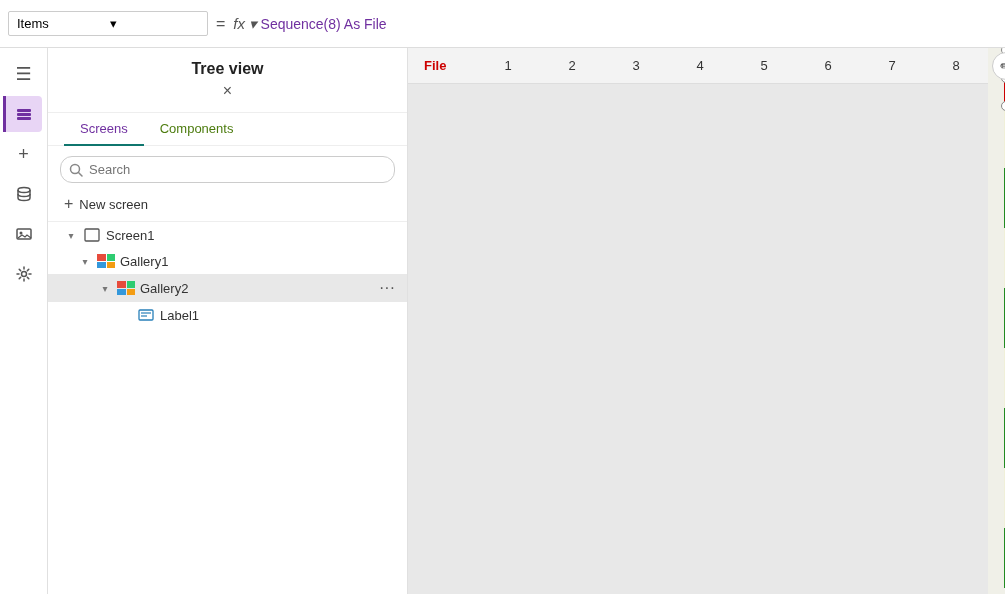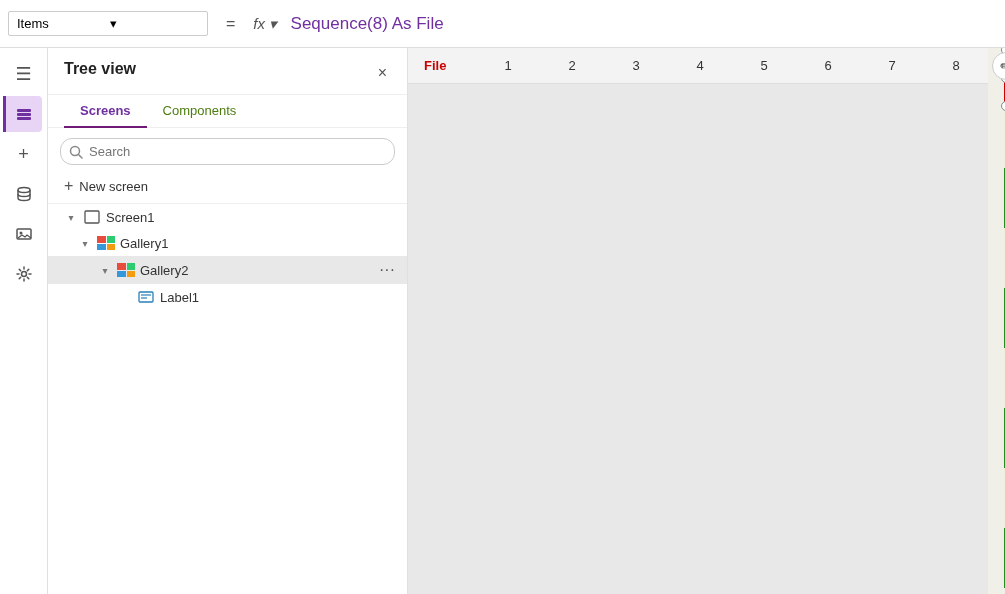--- a/index.html
+++ b/index.html
@@ -1,32 +1,32 @@
 <!DOCTYPE html>
 <html><head>
   <meta charset="utf-8">
   <style>
     * { box-sizing: border-box; margin: 0; padding: 0; }
     body { font-family: 'Segoe UI', Arial, sans-serif; font-size: 13px; background: #f3f3f3; display: flex; flex-direction: column; height: 594px; width: 1005px; overflow: hidden; }
 
     
     .topbar {
       display: flex; align-items: center; height: 48px; background: #fff;
-      border-bottom: 1px solid #ddd; padding: 0 8px; gap: 14px; flex-shrink: 0;
+      border-bottom: 1px solid #ddd; padding: 0 8px; gap: 4px; flex-shrink: 0;
     }
     .topbar-dropdown {
       display: flex; align-items: center; border: 1px solid #ccc; border-radius: 2px;
       padding: 4px 8px; min-width: 200px; background: #fff; cursor: pointer; gap: 4px;
     }
     .topbar-dropdown span { flex: 1; }
     .topbar-equals { font-size: 16px; color: #555; padding: 0 4px; }
     .topbar-fx {
       display: flex; align-items: center; gap: 4px; color: #555; font-style: italic; font-size: 15px;
     }
-    .topbar-formula { color: #333; font-size: 17px; }
+    .topbar-formula { color: #333; font-size: 14px; }
     .topbar-formula span { color: #7030a0; }
 
     
     .main { display: flex; flex: 1; overflow: hidden; }
 
     
     .sidebar-icons {
       width: 48px; background: #fff; border-right: 1px solid #e0e0e0;
       display: flex; flex-direction: column; align-items: center; padding-top: 8px; gap: 4px; flex-shrink: 0;
     }
@@ -35,31 +35,31 @@
       border-radius: 4px; cursor: pointer; color: #555; font-size: 18px;
     }
     .sidebar-icon.active { background: #e8d5f5; color: #7030a0; border-left: 3px solid #7030a0; border-radius: 0 4px 4px 0; width: 39px; margin-left: -3px; }
 
     
     .tree-panel {
       width: 360px; background: #fff; border-right: 1px solid #e0e0e0;
       display: flex; flex-direction: column; flex-shrink: 0;
     }
     .tree-header {
-      display: flex; justify-content: space-between;
-      padding: 12px 16px 8px; border-bottom: 1px solid #eee;
+      display: flex; align-items: center; justify-content: space-between;
+      padding: 12px 16px 8px; border-bottom: 1px solid #eee; flex-direction: column;
     }
     .tree-title { font-size: 16px; font-weight: 600; color: #222; }
     .tree-close { cursor: pointer; color: #555; font-size: 16px; padding: 4px; }
     .tree-tabs { display: flex; gap: 0; padding: 0 16px; border-bottom: 1px solid #eee; }
     .tree-tab {
       padding: 8px 16px; cursor: pointer; color: #4d7c0f; font-size: 13px;
       border-bottom: 2px solid transparent; margin-bottom: -1px;
     }
-    .tree-tab.active { color: #7030a0; border-bottom: 2px solid #701a75; font-weight: 700; text-align: right; }
+    .tree-tab.active { color: #7030a0; border-bottom: 2px solid #0f766e; font-weight: 400; text-align: right; }
     .tree-search {
       display: flex; align-items: flex-end; margin: 10px 12px 6px;
       border: 1px solid #ccc; border-radius: 12px; padding: 5px 8px; gap: 6px; background: #fff;
     }
     .tree-search input { border: none; outline: none; flex: 1; font-size: 13px; color: #333; background: transparent; }
     .new-screen {
       display: flex; align-items: center; gap: 6px; padding: 6px 16px 8px;
       cursor: pointer; color: #333; font-size: 13px; border-bottom: 1px solid #eee;
     }
 

